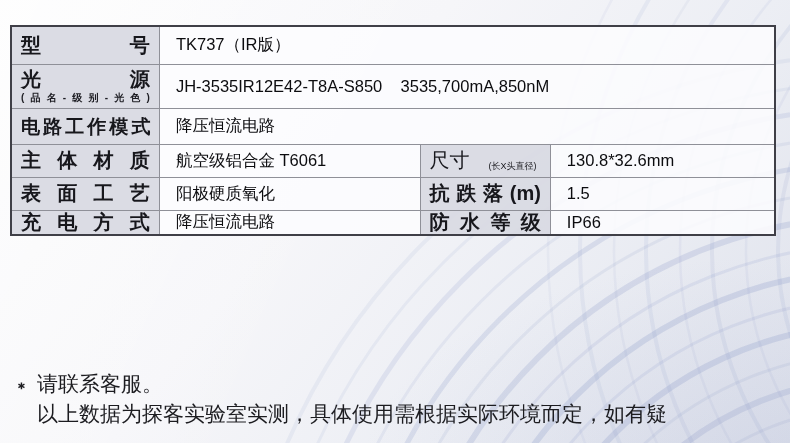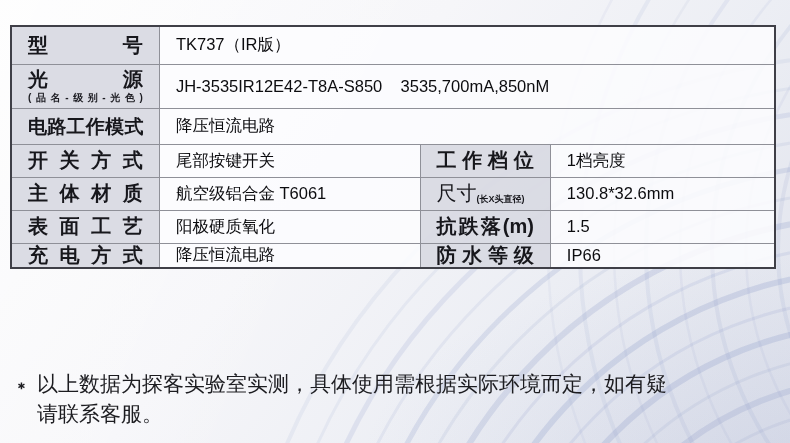--- a/index.html
+++ b/index.html
@@ -21,29 +21,29 @@
     border:2px solid #3f3f47;
   }
   table.spec td{
     border:1px solid #8f9098;
     vertical-align:middle;
     overflow:hidden;
   }
   td.lbl{
     background:rgba(217,218,226,0.94);
     font-weight:700;color:#17171c;font-size:20px;
-    padding:0 16px;
+    padding:0 9px;
   }
   td.lbl .j{display:inline-block;width:100%;text-align:justify;text-align-last:justify;white-space:normal;line-height:1.1;}
   td.lbl .sub{display:block;width:100%;font-size:10px;font-weight:700;letter-spacing:0;color:#1c1c22;
     text-align:justify;text-align-last:justify;line-height:1.15;margin-top:1px;}
   td.lbl.small .j{font-size:19px;letter-spacing:-0.5px;}
   td.lbl.inlinewrap{white-space:nowrap;}
   td.lbl .main-inline{font-size:20px;font-weight:400;}
-  td.lbl .sub-inline{font-size:9px;font-weight:700;margin-left:0;position:relative;top:2px;text-align:right;}
+  td.lbl .sub-inline{font-size:9px;font-weight:400;margin-left:19px;position:relative;top:2px;text-align:right;}
   td.val{
     background:rgba(252,252,254,0.88);
     font-size:16.5px;color:#0c0c0f;font-weight:400;
     padding:0 0 0 16px;white-space:pre;letter-spacing:0;
   }
   .footnote{
     position:absolute;left:12px;top:369px;z-index:1;width:750px;
     display:flex;align-items:flex-start;
     color:#1c1c20;font-size:21px;line-height:30px;font-weight:500;
   }
@@ -111,30 +111,20 @@
     </tr>
 
 
     <tr style="height:36px">
       <td class="lbl small">
         <span class="j">电路工作模式</span>
       </td>
       <td class="val" colspan="3">降压恒流电路</td>
     </tr>
 
-    <tr style="height:33px">
-      <td class="lbl">
-        <span class="j">开 关 方 式</span>
-      </td>
-      <td class="val">尾部按键开关</td>
-      <td class="lbl">
-        <span class="j">工 作 档 位</span>
-      </td>
-      <td class="val">1档亮度</td>
-    </tr>
 
 
     <tr style="height:33px">
       <td class="lbl">
         <span class="j">主 体 材 质</span>
       </td>
       <td class="val">航空级铝合金 T6061</td>
       <td class="lbl inlinewrap">
         <span class="main-inline">尺寸</span><span class="sub-inline">(长X头直径)</span>
       </td>
@@ -161,18 +151,18 @@
         <span class="j">防 水 等 级</span>
       </td>
       <td class="val">IP66</td>
     </tr>
   </tbody>
     </table>
 
   <div class="footnote">
     <span class="marker">＊</span>
     <div class="lines">
+      <span>请联系客服。</span>
       <span>以上数据为探客实验室实测，具体使用需根据实际环境而定，如有疑</span>
-      <span>请联系客服。</span>
     </div>
   </div>
 
 </div>
 
 </body></html>

